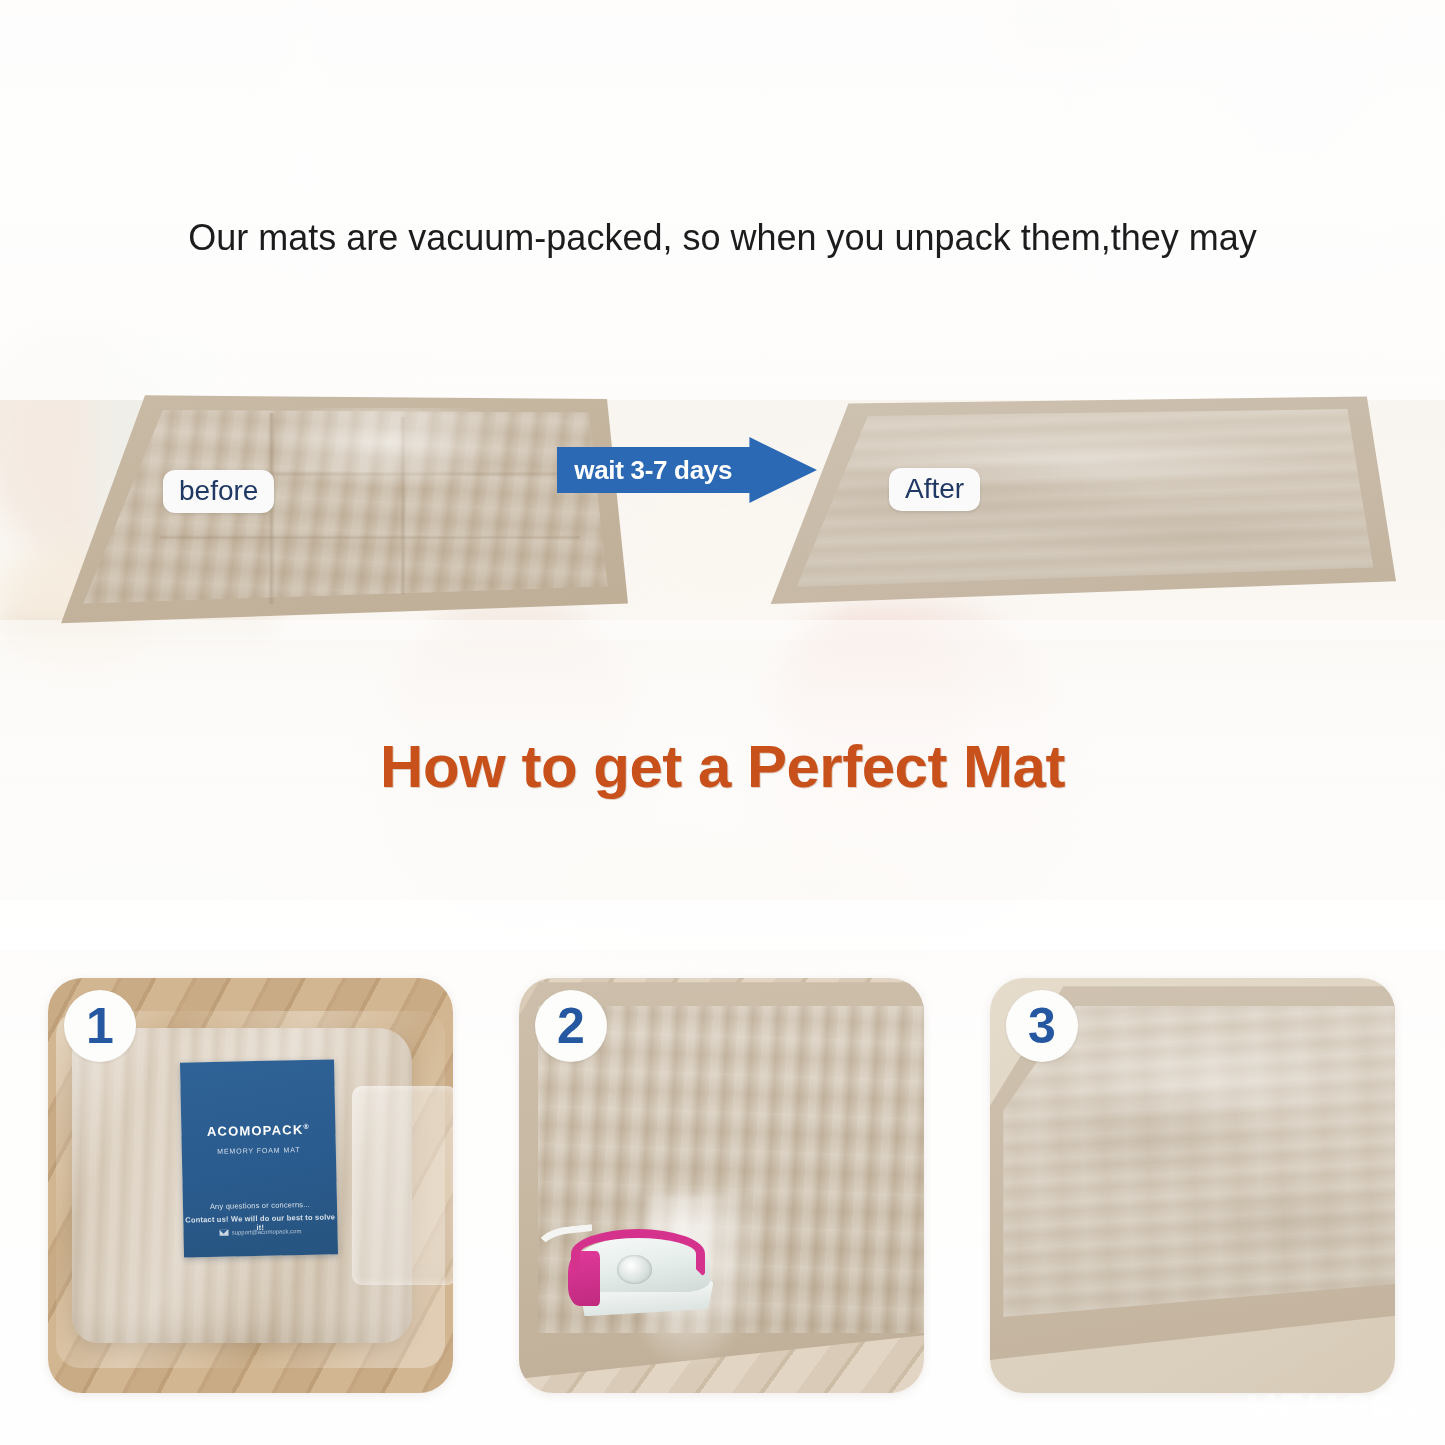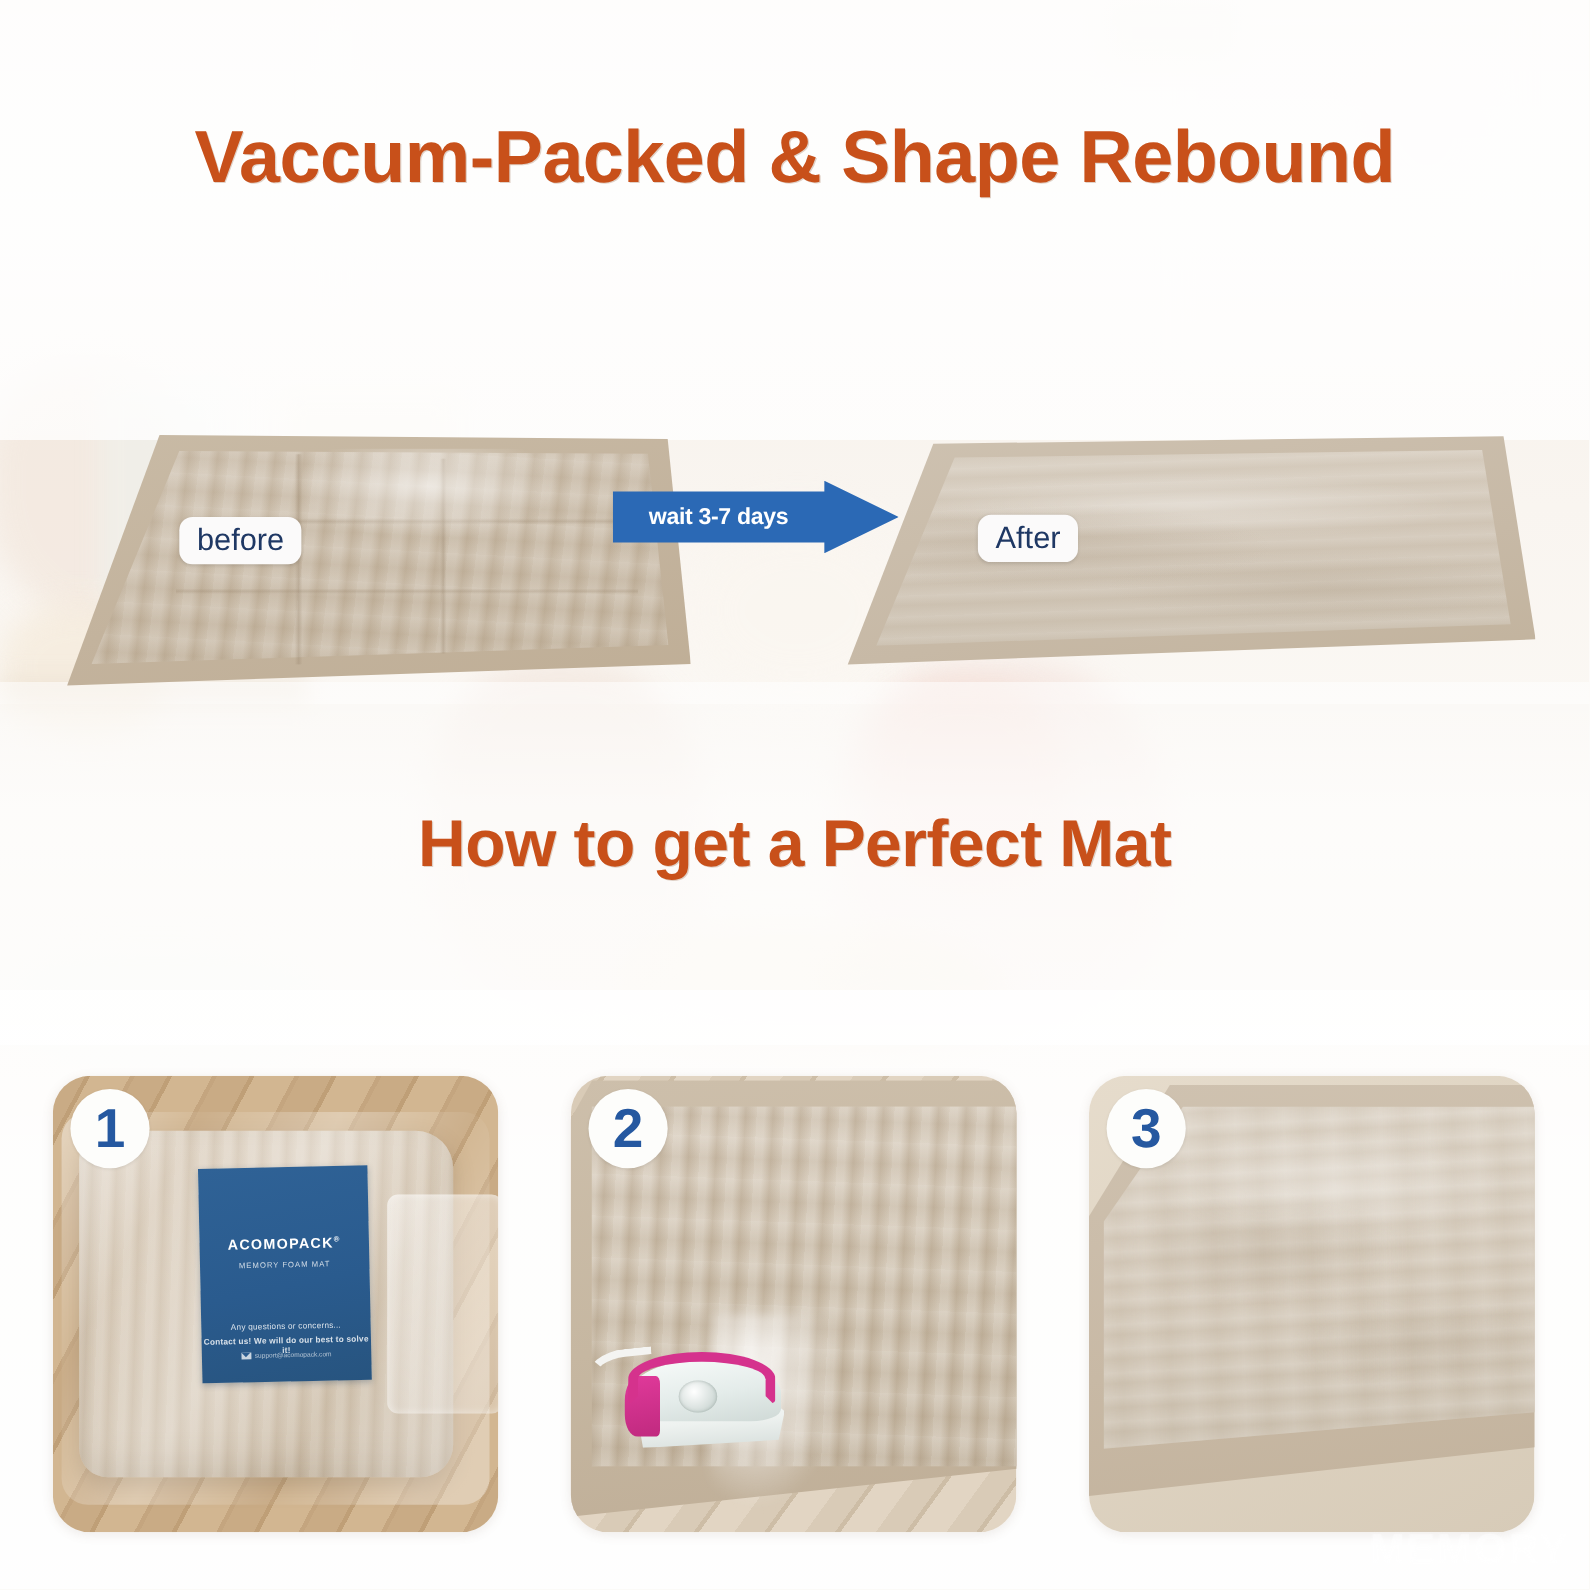--- a/index.html
+++ b/index.html
@@ -199,21 +199,21 @@
     position: absolute; inset: 0;
     background: #2B69B5;
     clip-path: polygon(0 15%, 74% 15%, 74% 0, 100% 50%, 74% 100%, 74% 85%, 0 85%);
   }
   .arrow-label {
     position: absolute;
     left: 0; top: 0;
     width: 74%; height: 100%;
     display: flex; align-items: center; justify-content: center;
     color: #ffffff;
-    font-size: 21px;
+    font-size: 26px;
     font-weight: bold;
     white-space: nowrap;
     letter-spacing: -0.3px;
   }
 
   
   .panels {
     position: absolute;
     left: 0; top: 978px; right: 0; height: 420px;
   }
@@ -526,21 +526,21 @@
     <div class="bg-blob" style="left:790px; top:620px; width:180px; height:190px; background:#f4d9cf;"></div>
     <div class="bg-blob" style="left:560px; top:840px; width:330px; height:120px; background:#f1e3c8;"></div>
     <div class="bg-blob" style="left:740px; top:860px; width:180px; height:90px; background:#eddfc4;"></div>
     <div class="bg-blob" style="left:0px; top:860px; width:300px; height:110px; background:#e9efe3;"></div>
   </div>
 
   <div class="veil-top"></div>
   <div class="veil-mid"></div>
   <div class="veil-bottom"></div>
 
-  <div class="headline" id="headline-1">Vaccum-Packed &amp; Shape Rebound</div>
+  <div class="subline" id="sub-1">Our mats are vacuum-packed, so when you unpack them,they may</div>
 
   <div class="compare">
 
     <div class="mat-wrap" id="mat-before-wrap">
       <div class="mat-before-shape"></div>
       <div class="mat-before-inner"></div>
       <div class="crease" style="left:40%; top:10%; width:7px; height:78%;"></div>
       <div class="crease" style="left:62%; top:12%; width:6px; height:72%;"></div>
       <div class="crease crease-h" style="left:24%; top:34%; width:68%; height:6px;"></div>
       <div class="crease crease-h" style="left:22%; top:60%; width:70%; height:5px;"></div>

